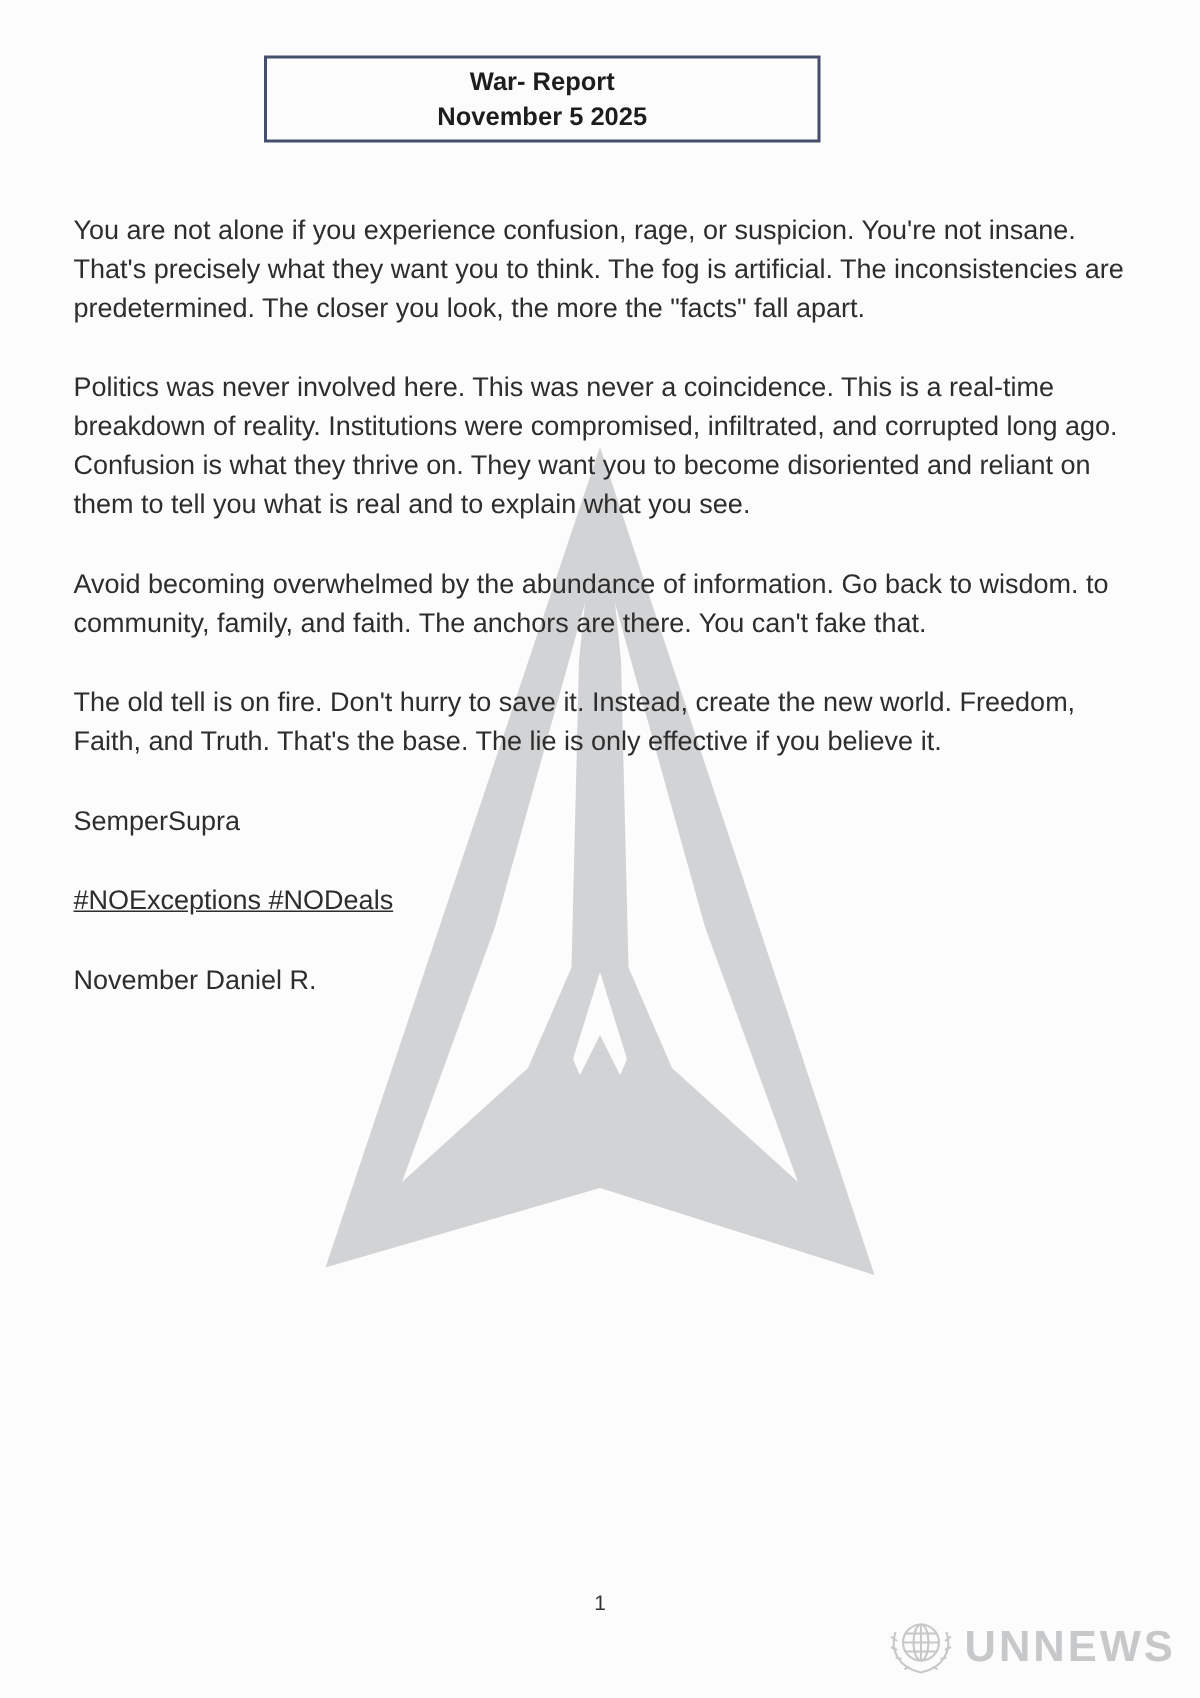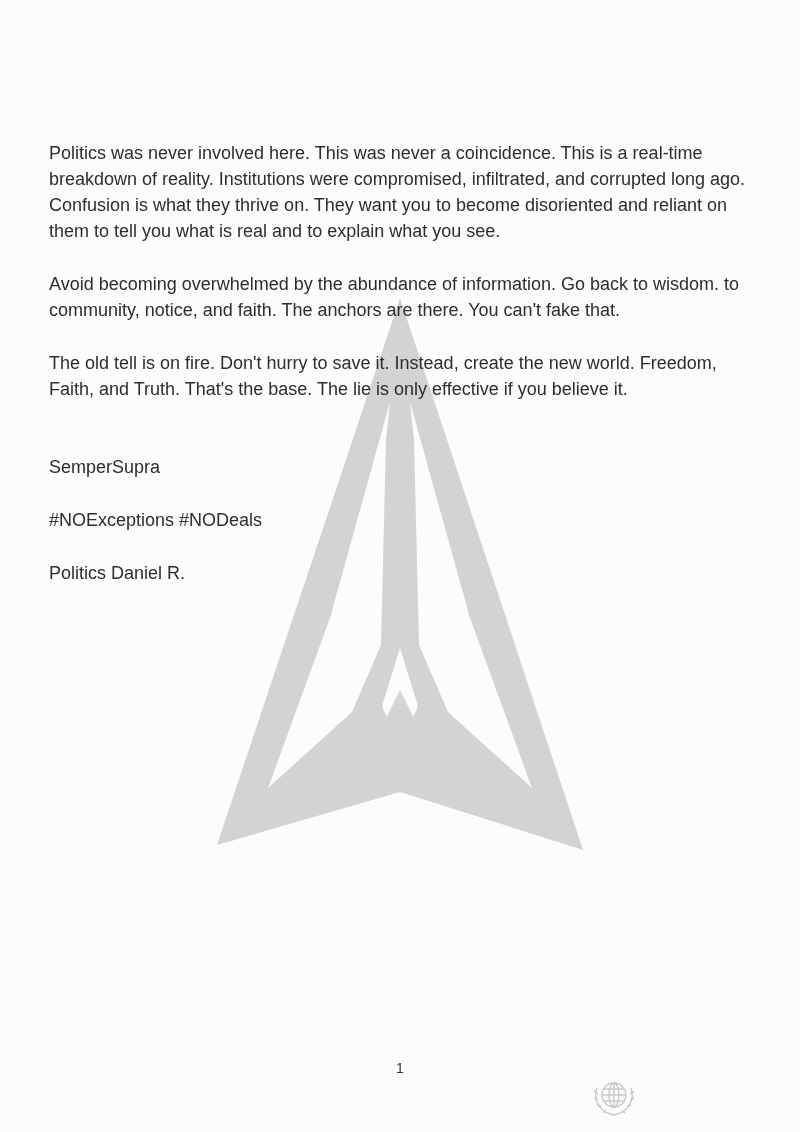--- a/index.html
+++ b/index.html
@@ -39,23 +39,23 @@
   }
   
   .content{
     position:absolute;
     left:49px;top:140px;width:716px;
     z-index:2;
     color:#2d2d2d;
     font-size:18px;line-height:26px;
   }
   .content p{margin:0 0 27px 0;}
-  .sig-block{margin-top:52px;}
+  .sig-block{margin-top:27px;}
   .sig-line{margin:0;line-height:26px;}
-  .hashtags{margin:28px 0 0 0;line-height:26px;}
+  .hashtags{margin:28px 0 0 0;line-height:26px;text-decoration:underline;}
   .author{margin:26px 0 0 0;line-height:26px;}
   
   .page-number{
     position:absolute;left:0;top:1060px;width:800px;
     text-align:center;font-size:14px;color:#333;z-index:2;
   }
   .unnews{
     position:absolute;left:590px;top:1074px;
     display:flex;align-items:center;gap:5px;z-index:2;
   }
@@ -75,45 +75,51 @@
 
     <polygon points="390,402 330,618 268,788 352,712 381,645 386,440" fill="#fcfcfc"></polygon>
 
     <polygon points="410,402 470,618 532,788 448,712 419,645 414,440" fill="#fcfcfc"></polygon>
 
     <polygon points="400,648 418,706 400,748 382,706" fill="#fcfcfc"></polygon>
 
     <polygon points="400,690 416,722 452,738 416,754 400,790 384,754 348,738 384,722" fill="#d2d3d5"></polygon>
   </svg>
 
+  <div class="title-box">
+    <div class="t-line">War- Report</div>
+    <div class="t-line">November 5 2025</div>
+  </div>
 
   <div class="content">
+    <p>You are not alone if you experience confusion, rage, or suspicion. You're not insane. That's precisely what they want you to think. The fog is artificial. The inconsistencies are predetermined. The closer you look, the more the "facts" fall apart.</p>
     <p>Politics was never involved here. This was never a coincidence. This is a real-time breakdown of reality. Institutions were compromised, infiltrated, and corrupted long ago. Confusion is what they thrive on. They want you to become disoriented and reliant on them to tell you what is real and to explain what you see.</p>
-    <p>Avoid becoming overwhelmed by the abundance of information. Go back to wisdom. to community, notice, and faith. The anchors are there. You can't fake that.</p>
+    <p>Avoid becoming overwhelmed by the abundance of information. Go back to wisdom. to community, family, and faith. The anchors are there. You can't fake that.</p>
     <p>The old tell is on fire. Don't hurry to save it. Instead, create the new world. Freedom, Faith, and Truth. That's the base. The lie is only effective if you believe it.</p>
 
     <div class="sig-block">
       <p class="sig-line">SemperSupra</p>
       <p class="hashtags">#NOExceptions #NODeals</p>
-      <p class="author">Politics Daniel R.</p>
+      <p class="author">November Daniel R.</p>
     </div>
   </div>
 
   <div class="page-number">1</div>
 
   <div class="unnews">
     <svg width="48" height="48" viewBox="0 0 48 48" aria-hidden="true">
       <g stroke="#c7c8ca" fill="none" stroke-width="1.4">
 
         <circle cx="24" cy="21" r="12"></circle>
         <ellipse cx="24" cy="21" rx="5" ry="12"></ellipse>
         <line x1="12" y1="21" x2="36" y2="21"></line>
         <line x1="14" y1="15" x2="34" y2="15"></line>
         <line x1="14" y1="27" x2="34" y2="27"></line>
         <line x1="24" y1="9" x2="24" y2="33"></line>
 
         <path d="M7,14 C3,26 9,38 24,41 C39,38 45,26 41,14"></path>
         <path d="M8,20 L4,17 M8,26 L4,24 M11,32 L7,31 M16,37 L13,39 M40,20 L44,17 M40,26 L44,24 M37,32 L41,31 M32,37 L35,39"></path>
       </g>
     </svg>
+    <span class="unnews-text">UNNEWS</span>
   </div>
 
 </div>
 
 </body></html>

